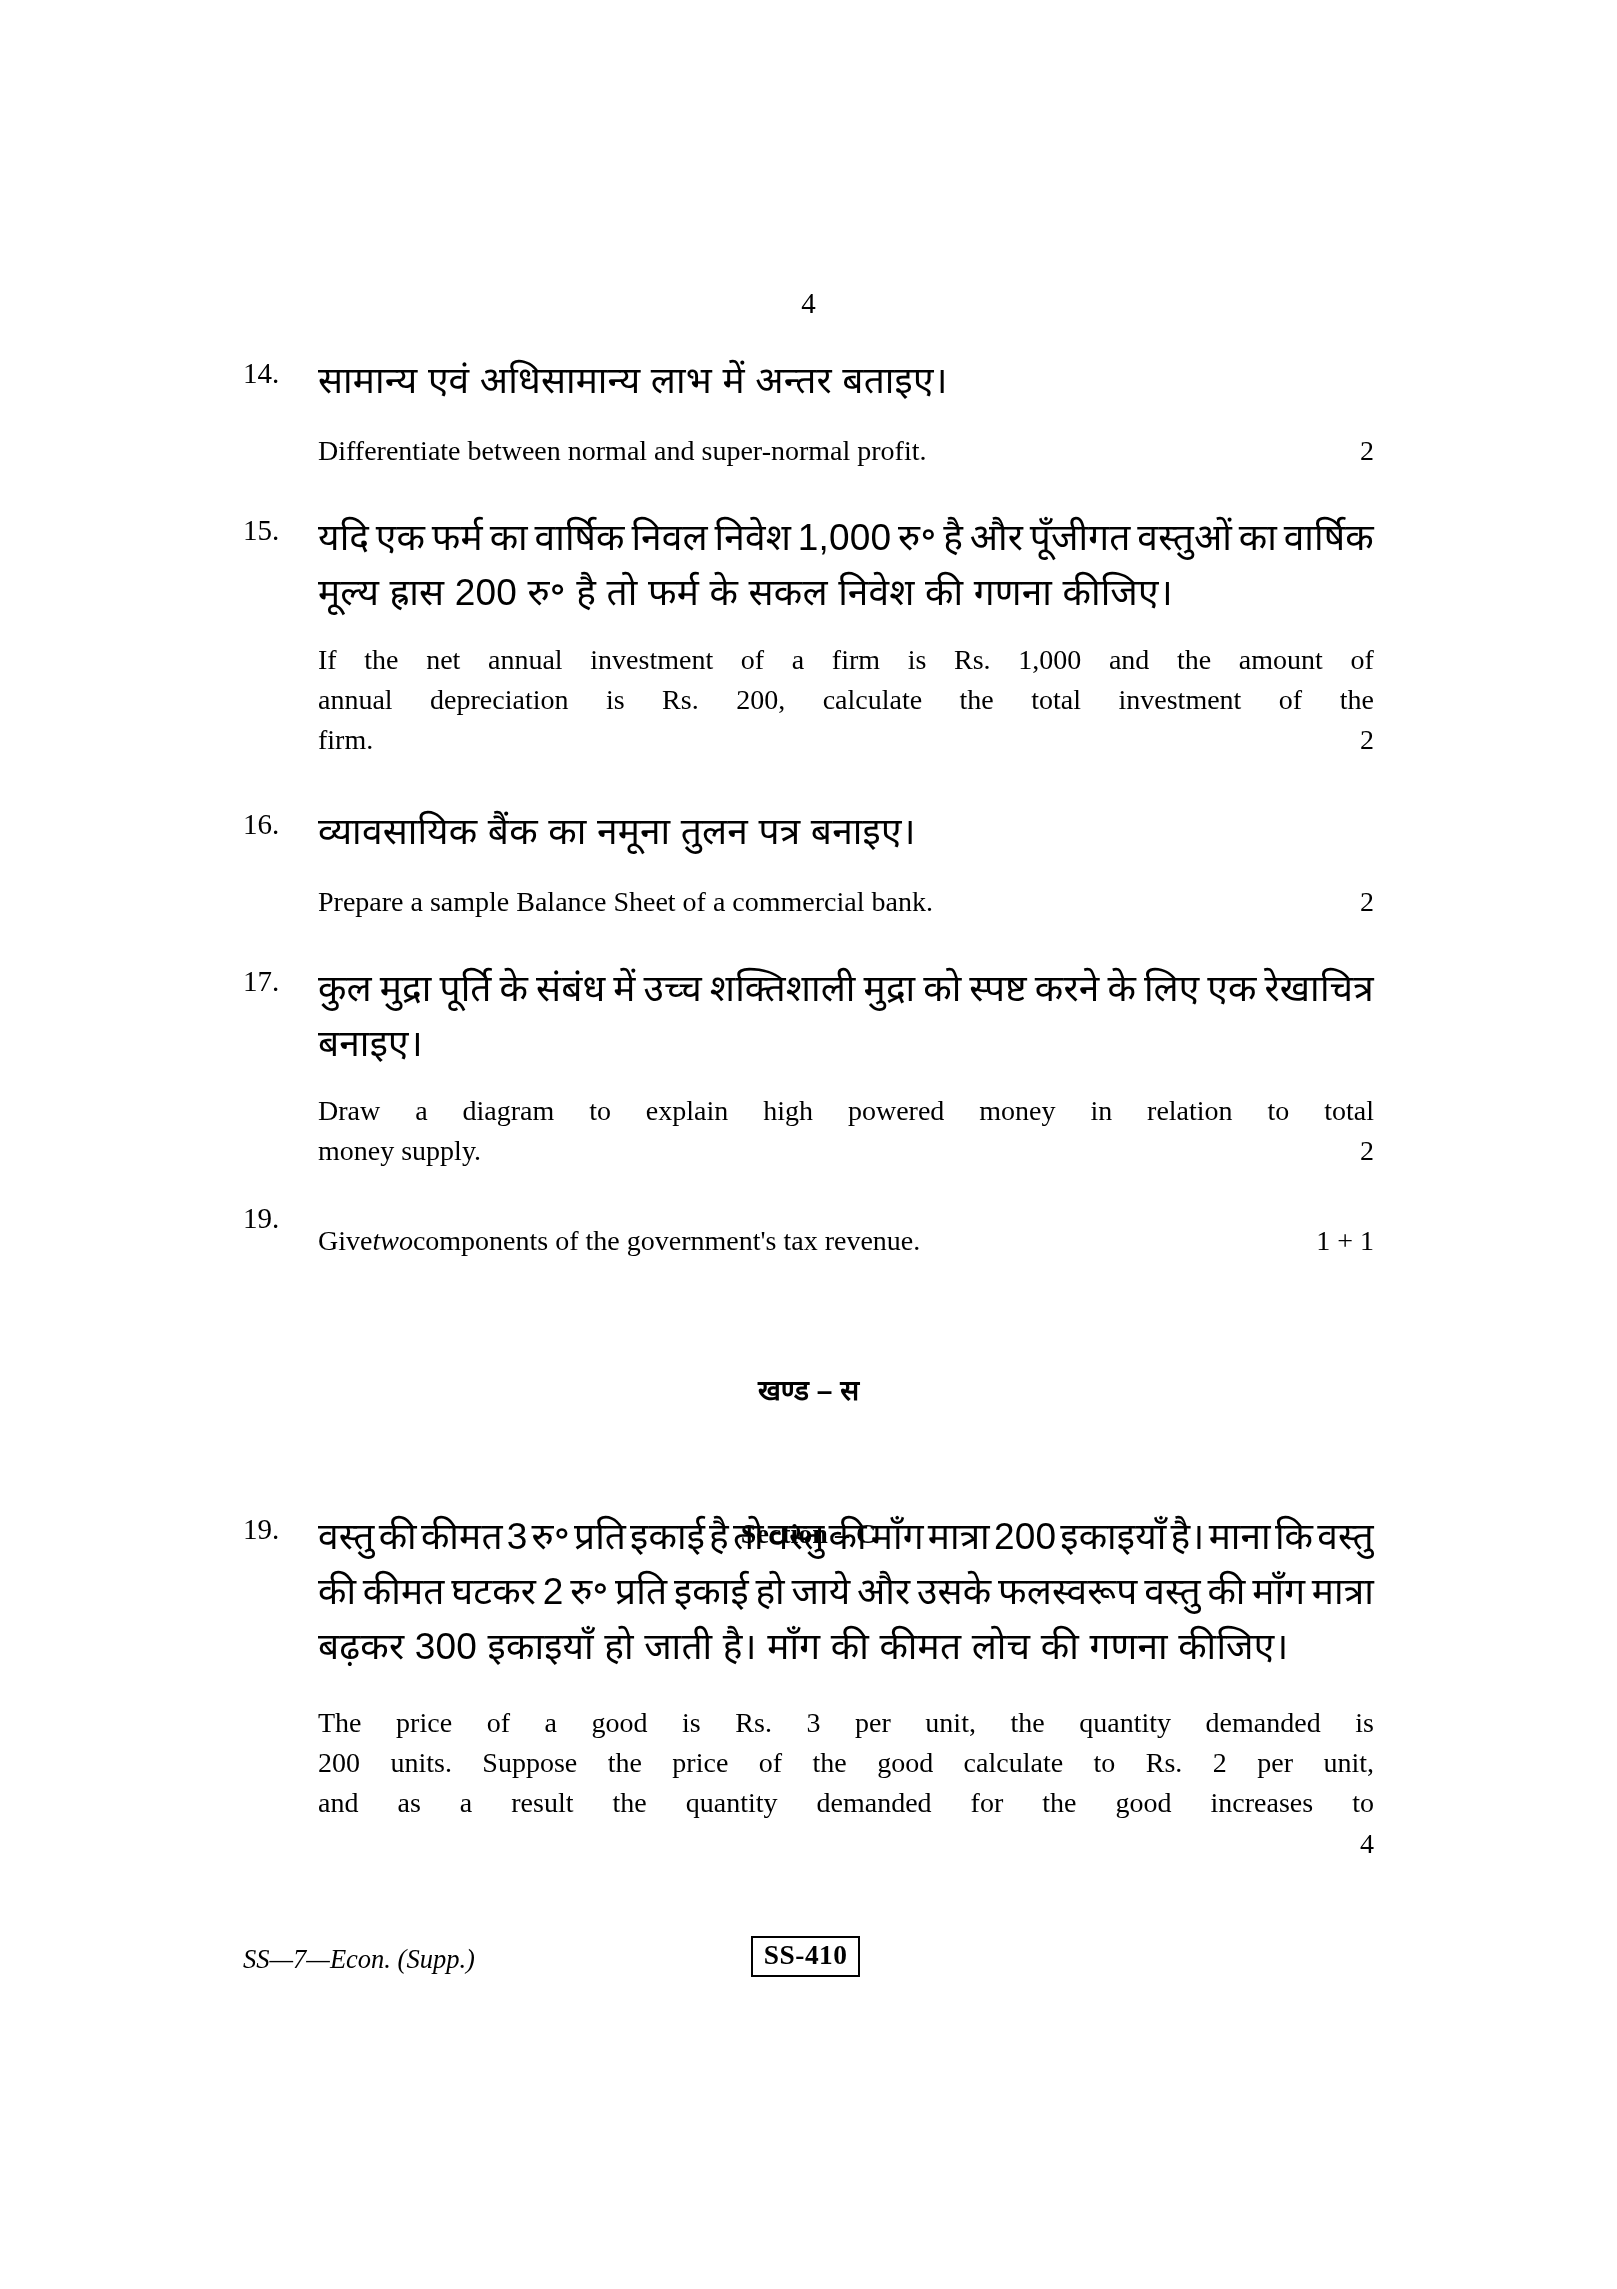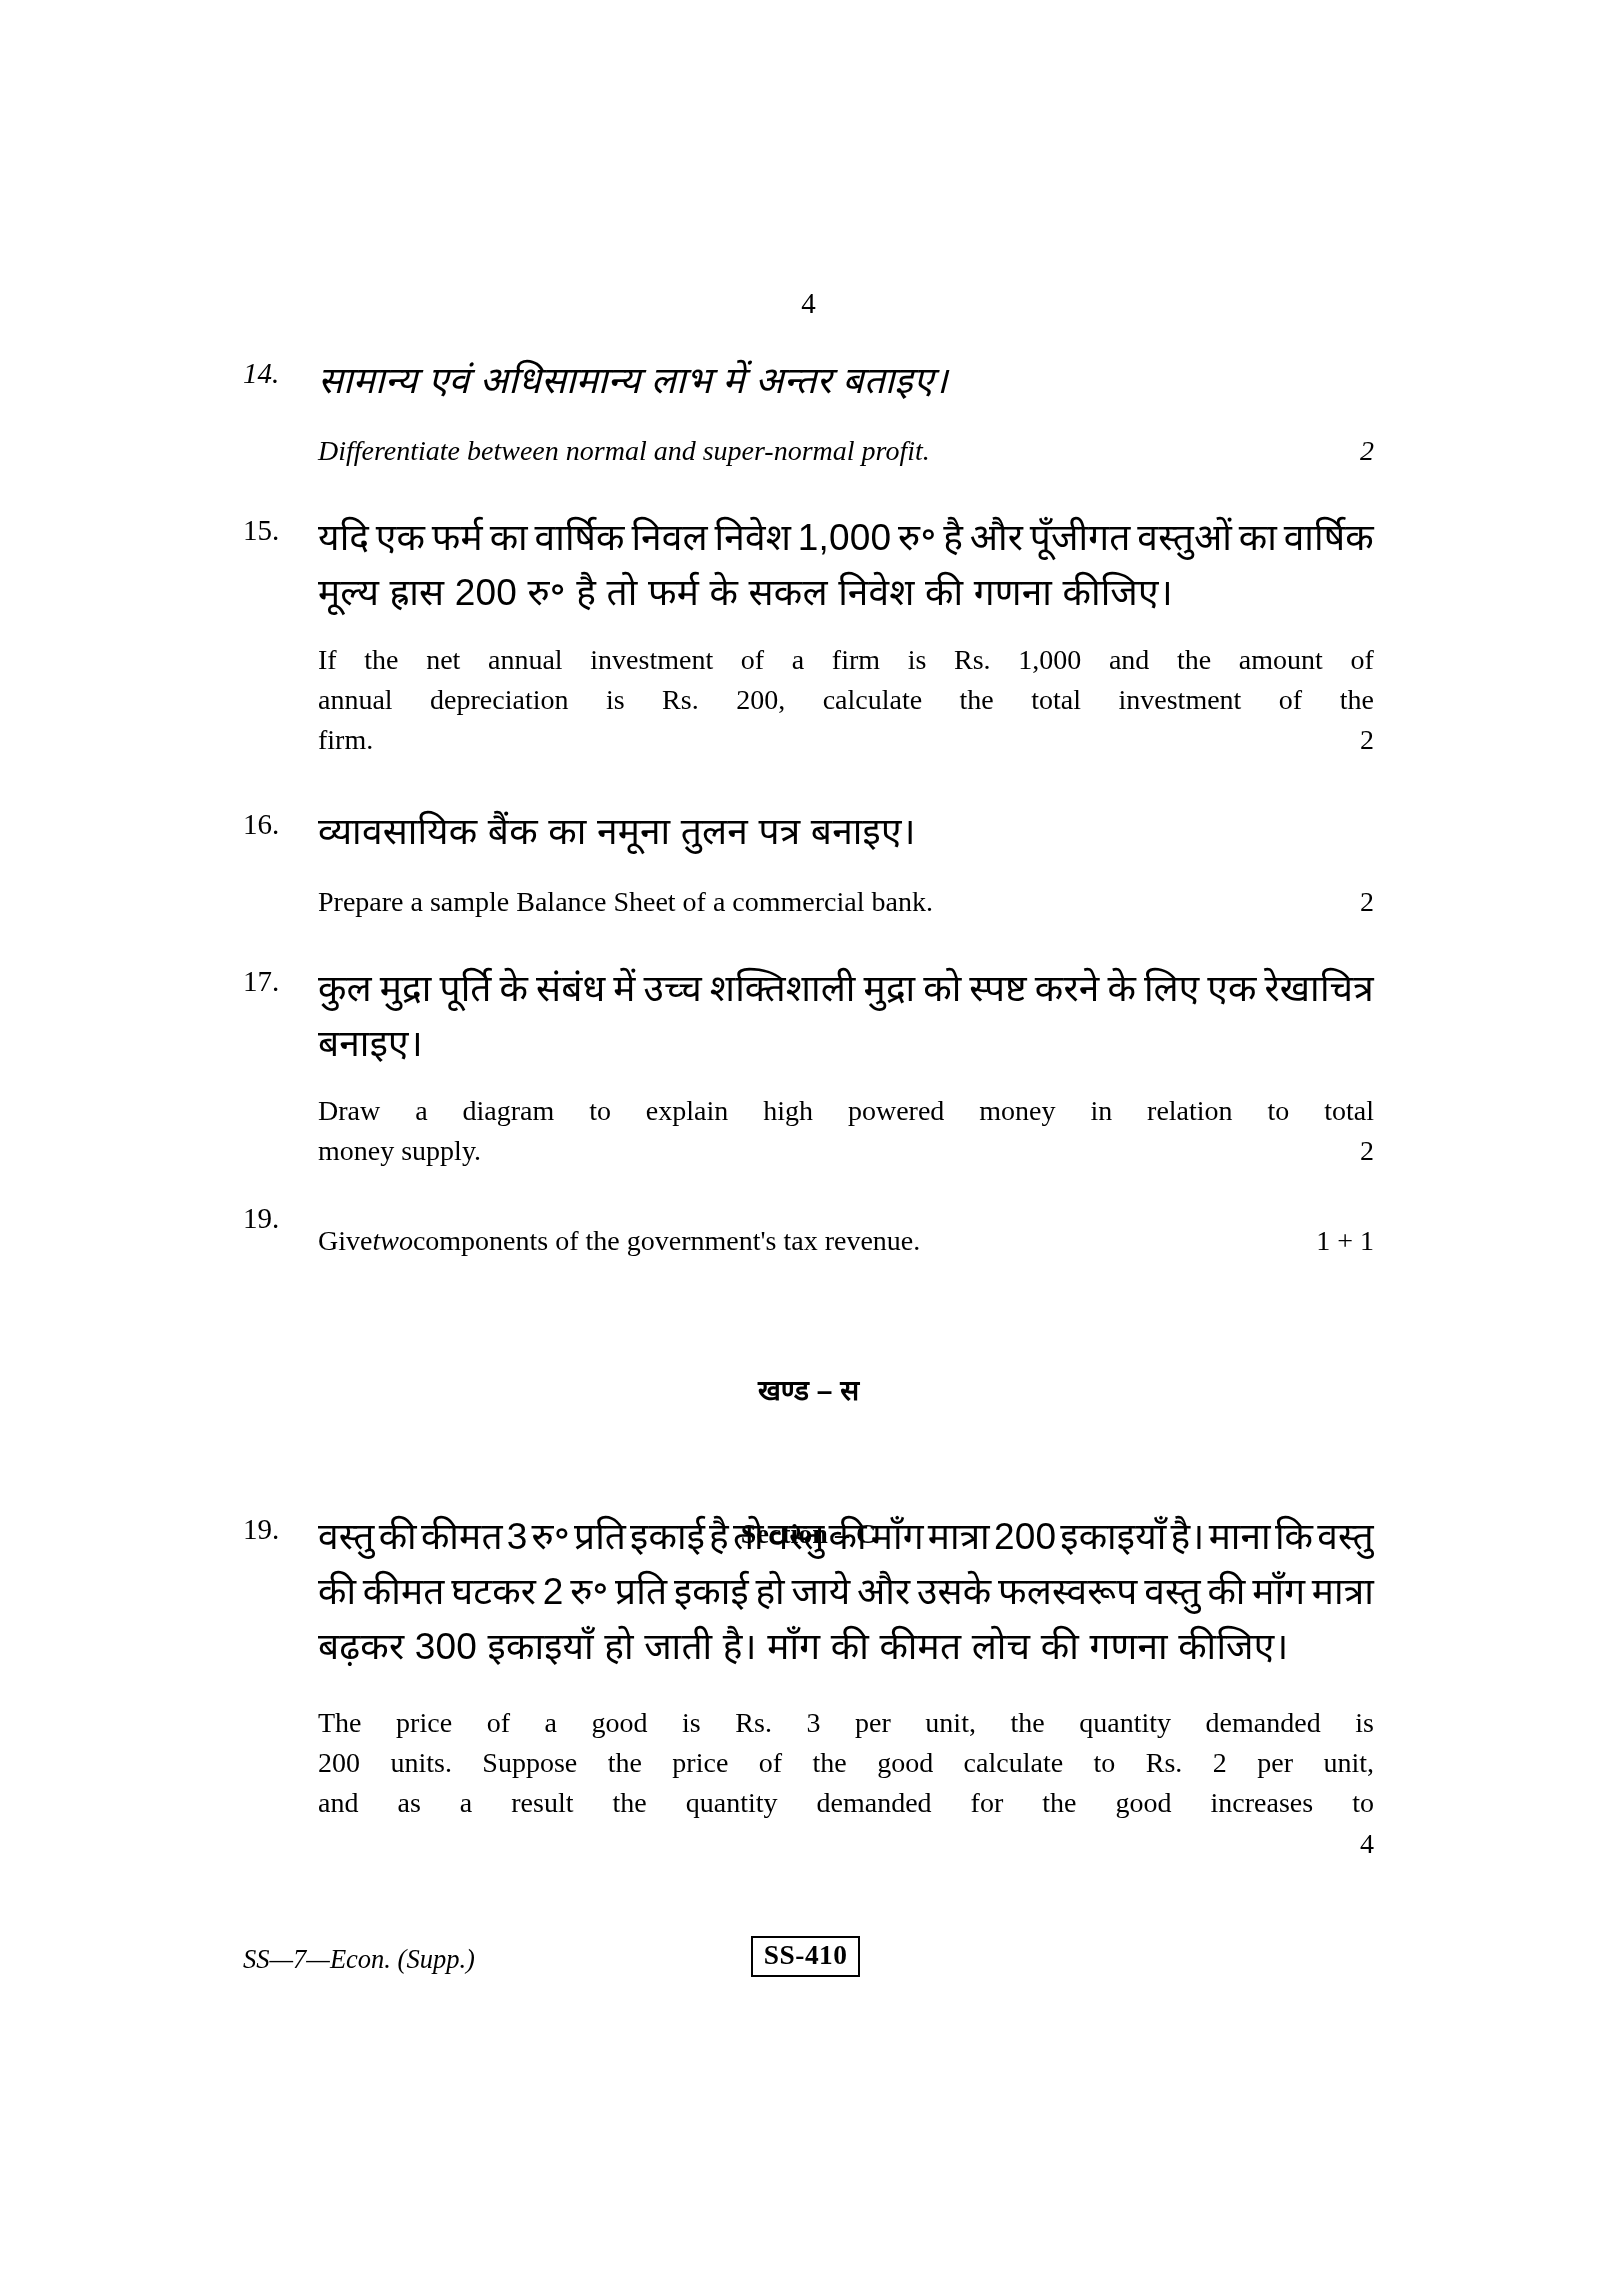--- a/index.html
+++ b/index.html
@@ -141,21 +141,21 @@
   }
 </style>
 </head>
 <body>
 
 <div class="page">
   <div class="sheet">
 
     <div class="page-number">4</div>
 
-    <div class="qblock" style="top:353px;font-style:italic;">
+    <div class="qblock" style="top:353px;">
       <div class="qrow">
         <div class="qnum">14.</div>
         <div class="qbody">
           <div class="para">
             <div class="line last hindi">सामान्य एवं अधिसामान्य लाभ में अन्तर बताइए।</div>
           </div>
           <div class="para" style="margin-top:22.5px;">
             <div class="line last english">Differentiate between normal and super-normal profit.</div>
             <div class="marks english" style="top:0;">2</div>
           </div>

